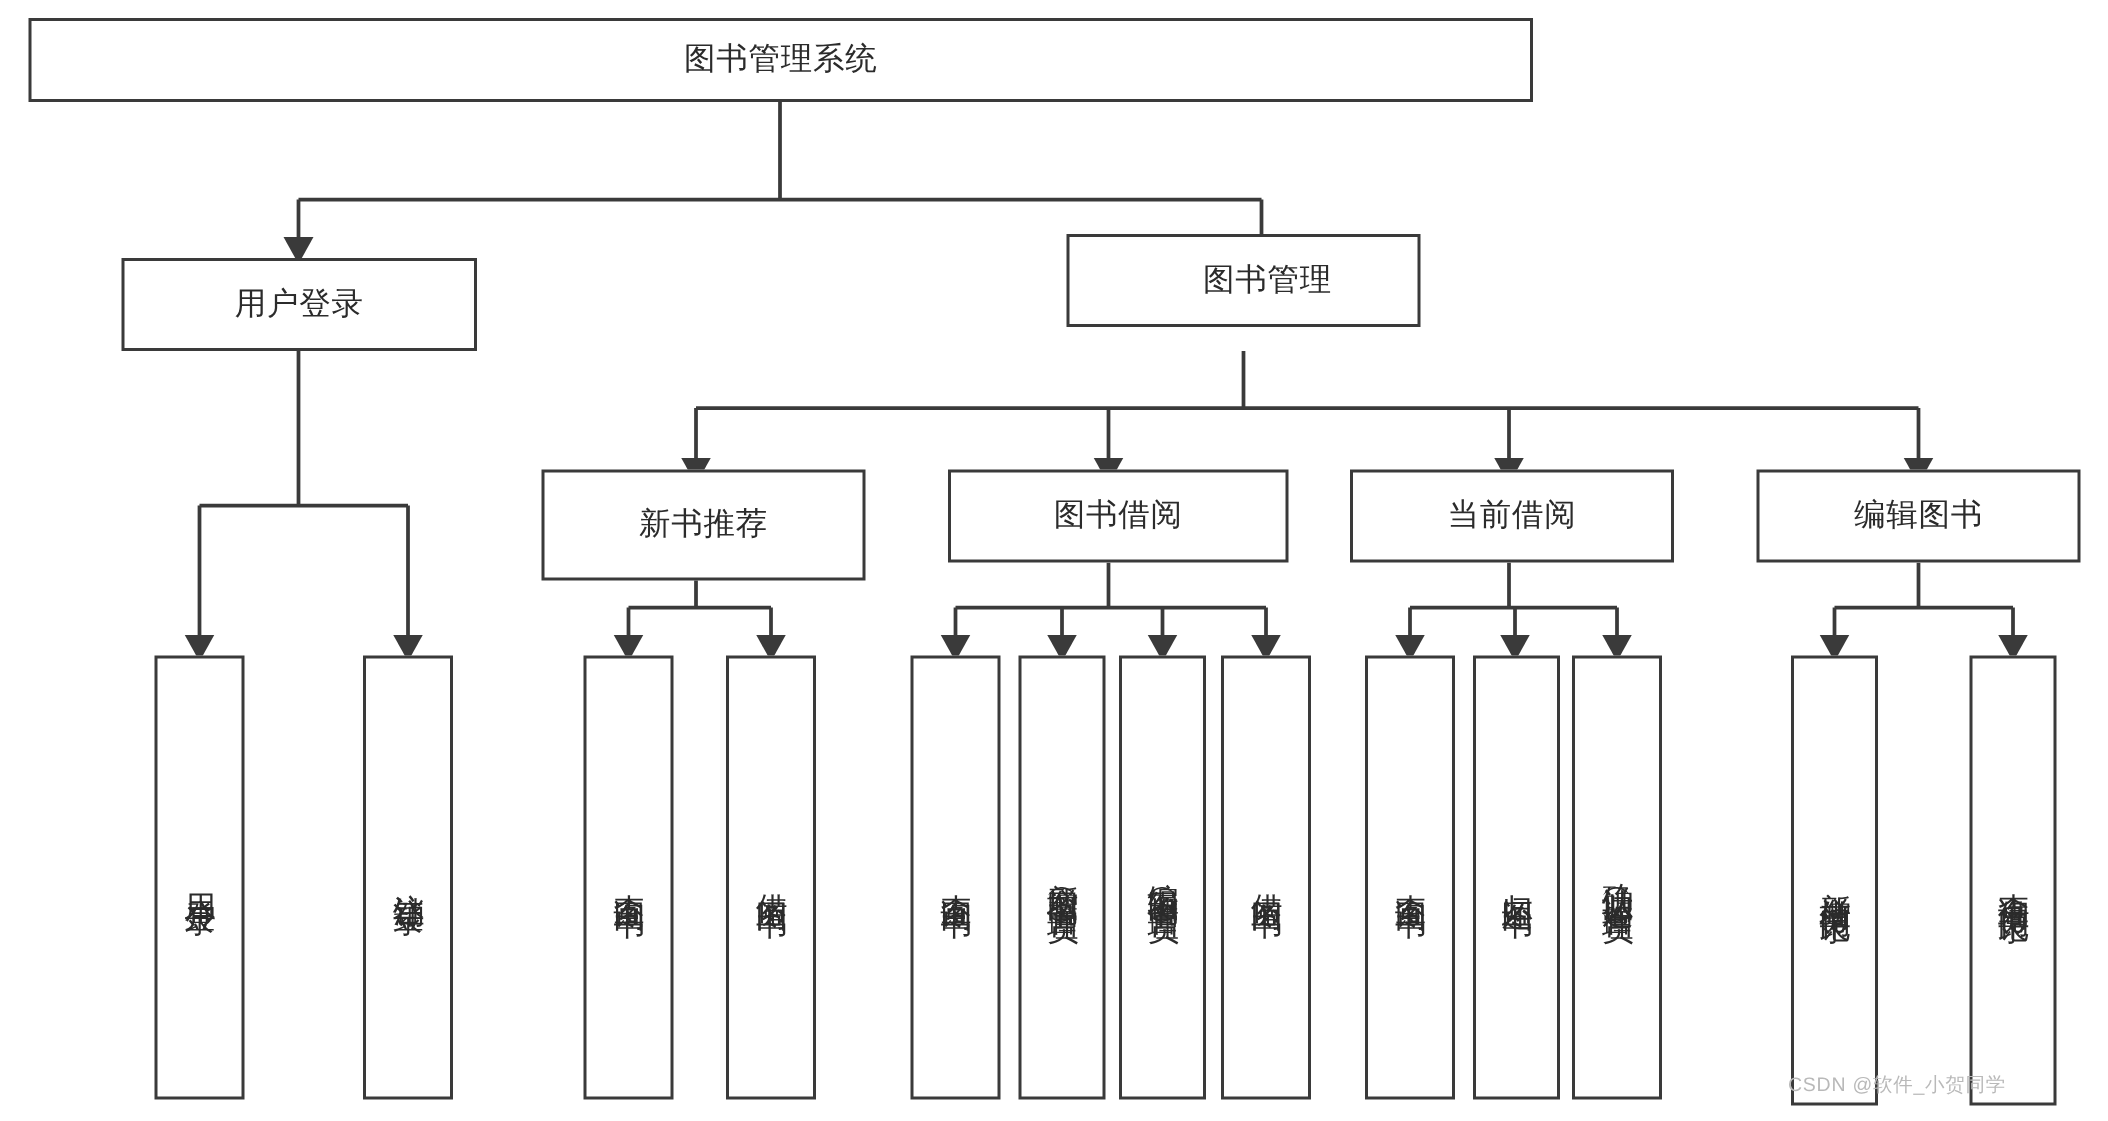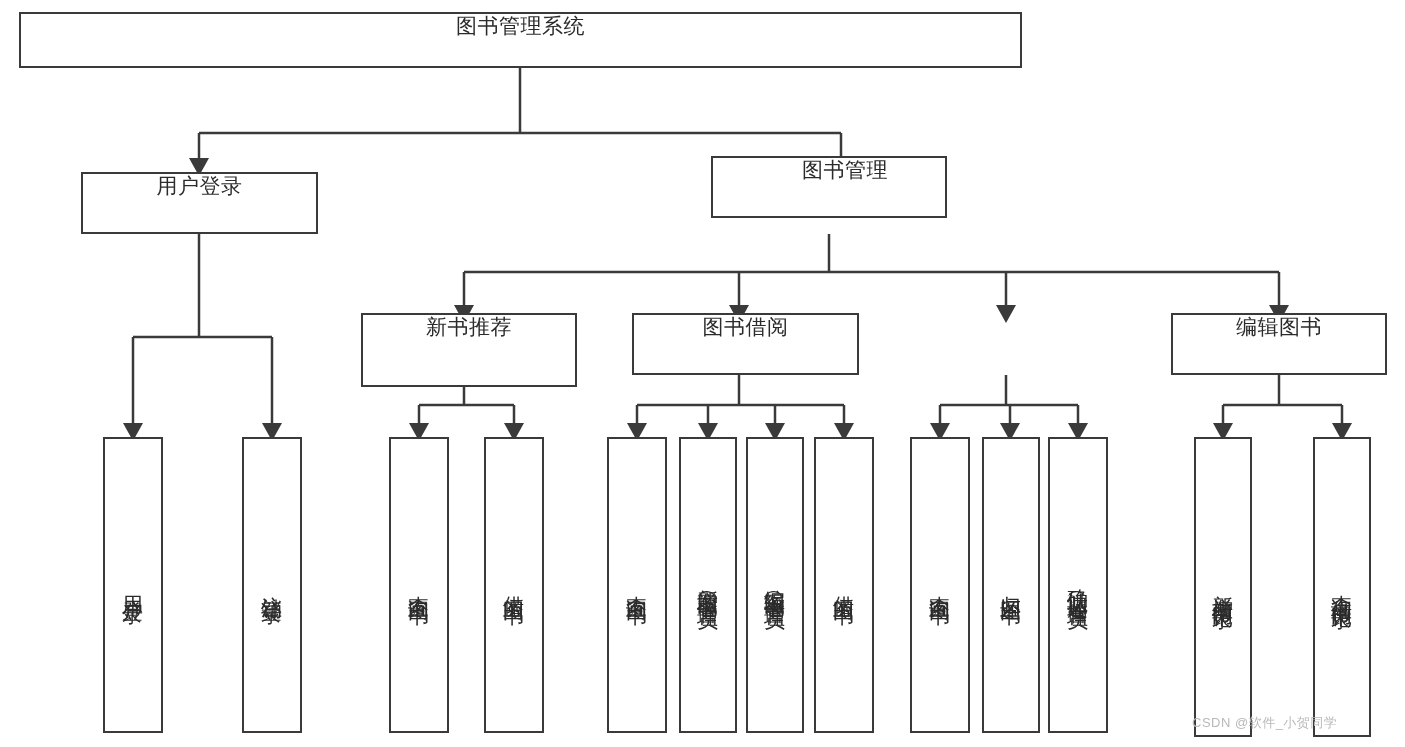--- a/index.html
+++ b/index.html
@@ -24,21 +24,21 @@
     top: 0;
     width: 1405px;
     height: 747px;
   }
   .node {
     position: absolute;
     box-sizing: border-box;
     border: 2.5px solid #3a3a3a;
     background: #ffffff;
     display: flex;
-    align-items: flex-start;
+    align-items: center;
     justify-content: center;
     color: #2b2b2b;
   }
   .node-label {
     display: block;
     text-align: center;
     line-height: 1.18;
     color: #2b2b2b;
   }
   
@@ -138,20 +138,23 @@
   <div class="node h" style="left:711px; top:156px; width:236px; height:62px;padding-left:32px;">
     <span class="node-label">图书管理</span>
   </div>
 
   <div class="node h" style="left:361px; top:313px; width:216px; height:74px;">
     <span class="node-label">新书推荐</span>
   </div>
   <div class="node h" style="left:632px; top:313px; width:227px; height:62px;">
     <span class="node-label">图书借阅</span>
   </div>
+  <div class="node h" style="left:900px; top:313px; width:216px; height:62px;">
+    <span class="node-label">当前借阅</span>
+  </div>
   <div class="node h" style="left:1171px; top:313px; width:216px; height:62px;">
     <span class="node-label">编辑图书</span>
   </div>
 
   <div class="node v" style="left:103px; top:437px; width:60px; height:296px;">
     <span class="node-label">用户登录</span>
   </div>
   <div class="node v" style="left:242px; top:437px; width:60px; height:296px;">
     <span class="node-label">注销登录</span>
   </div>

